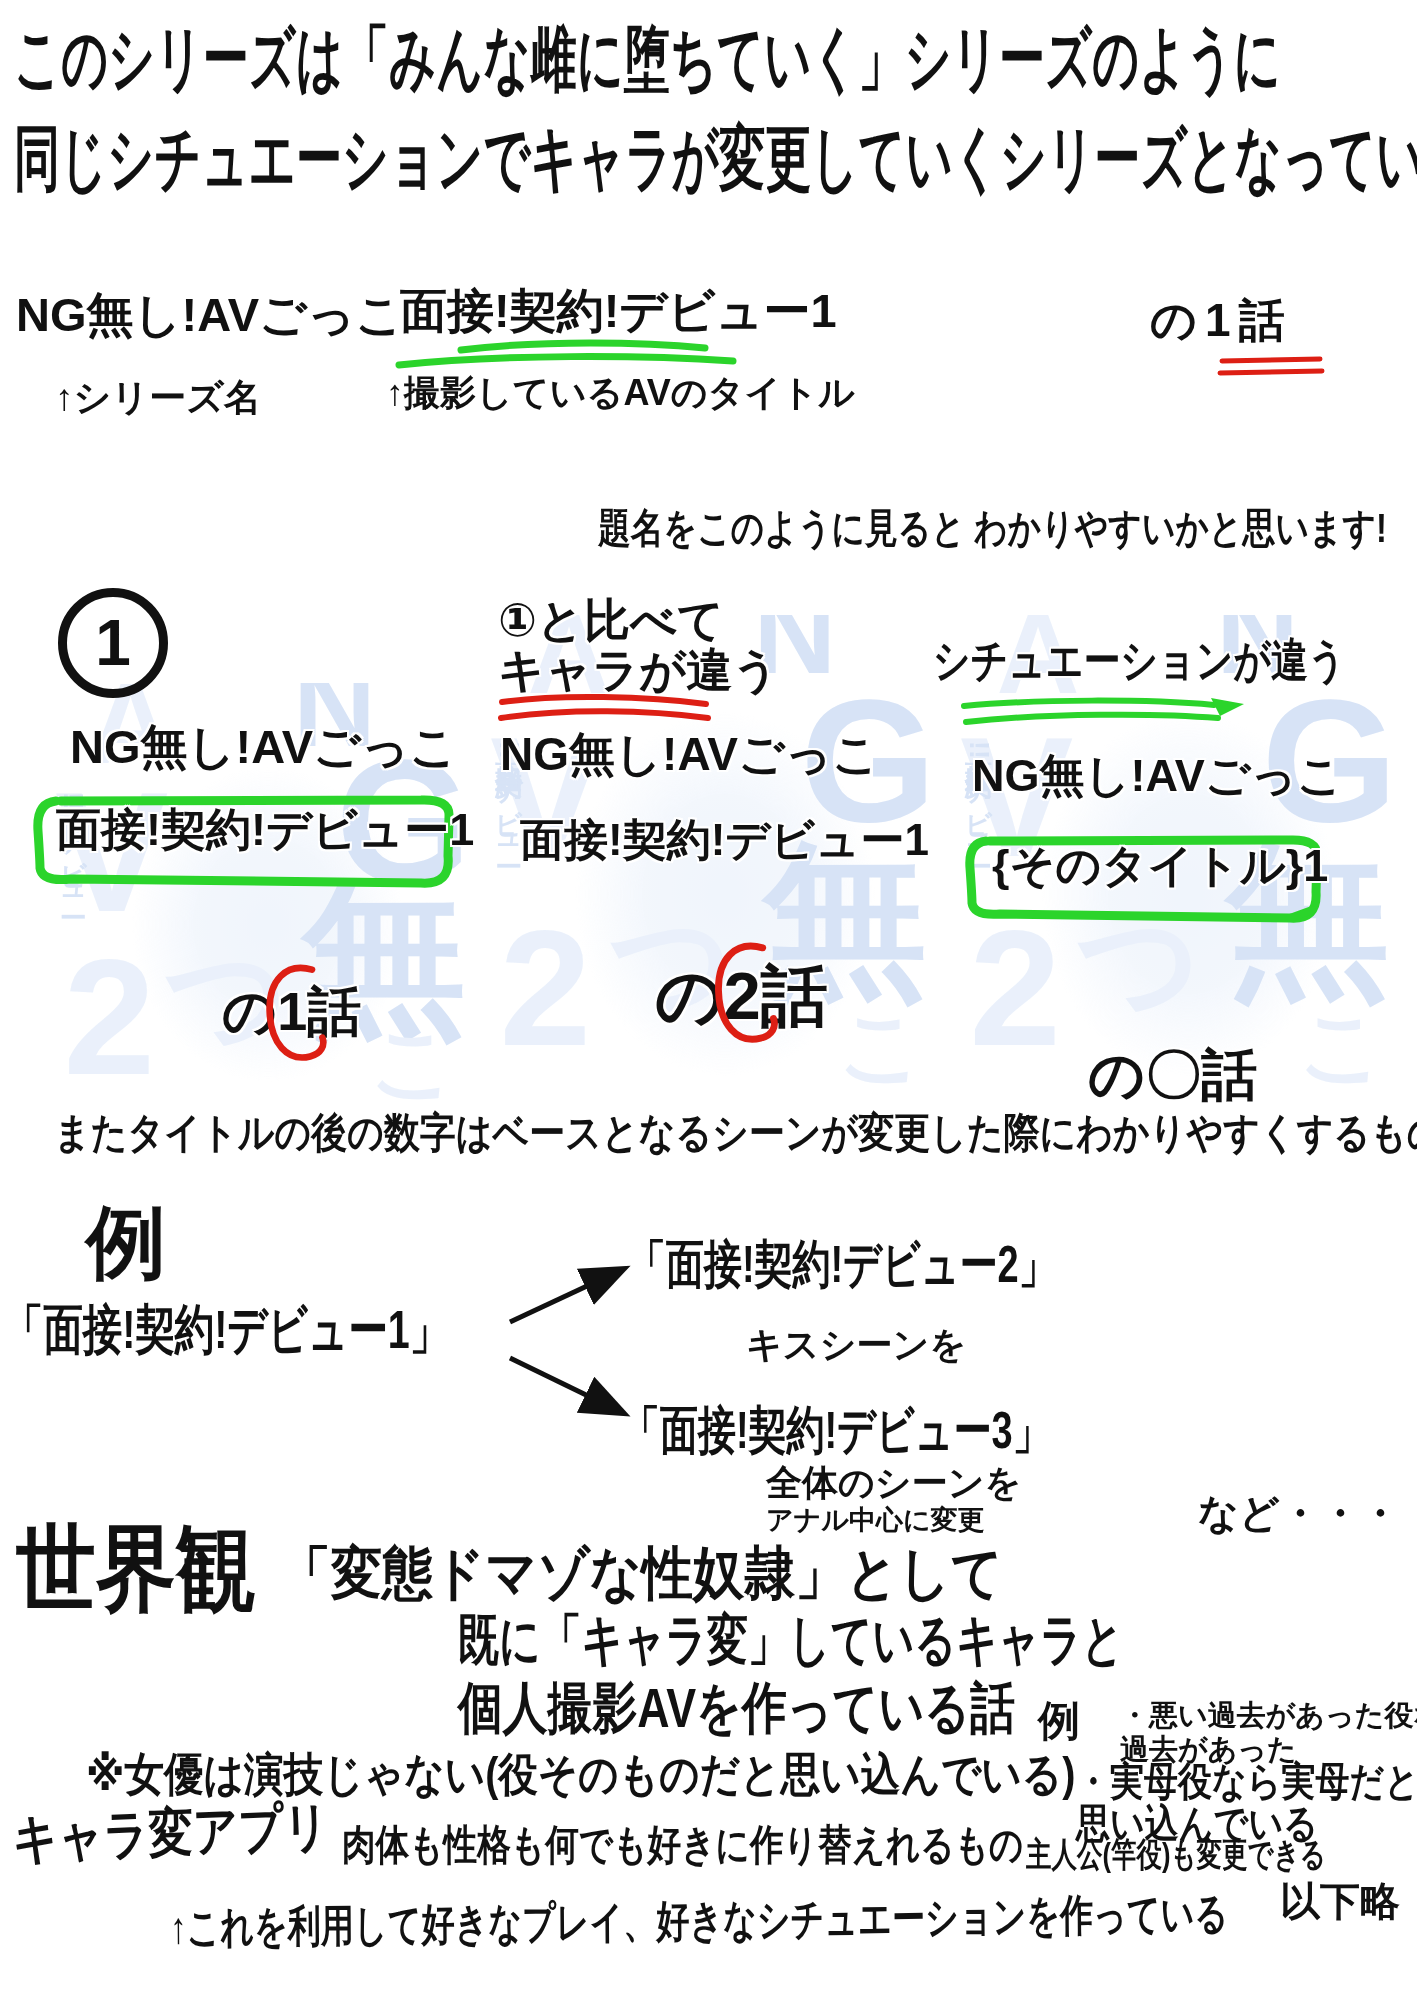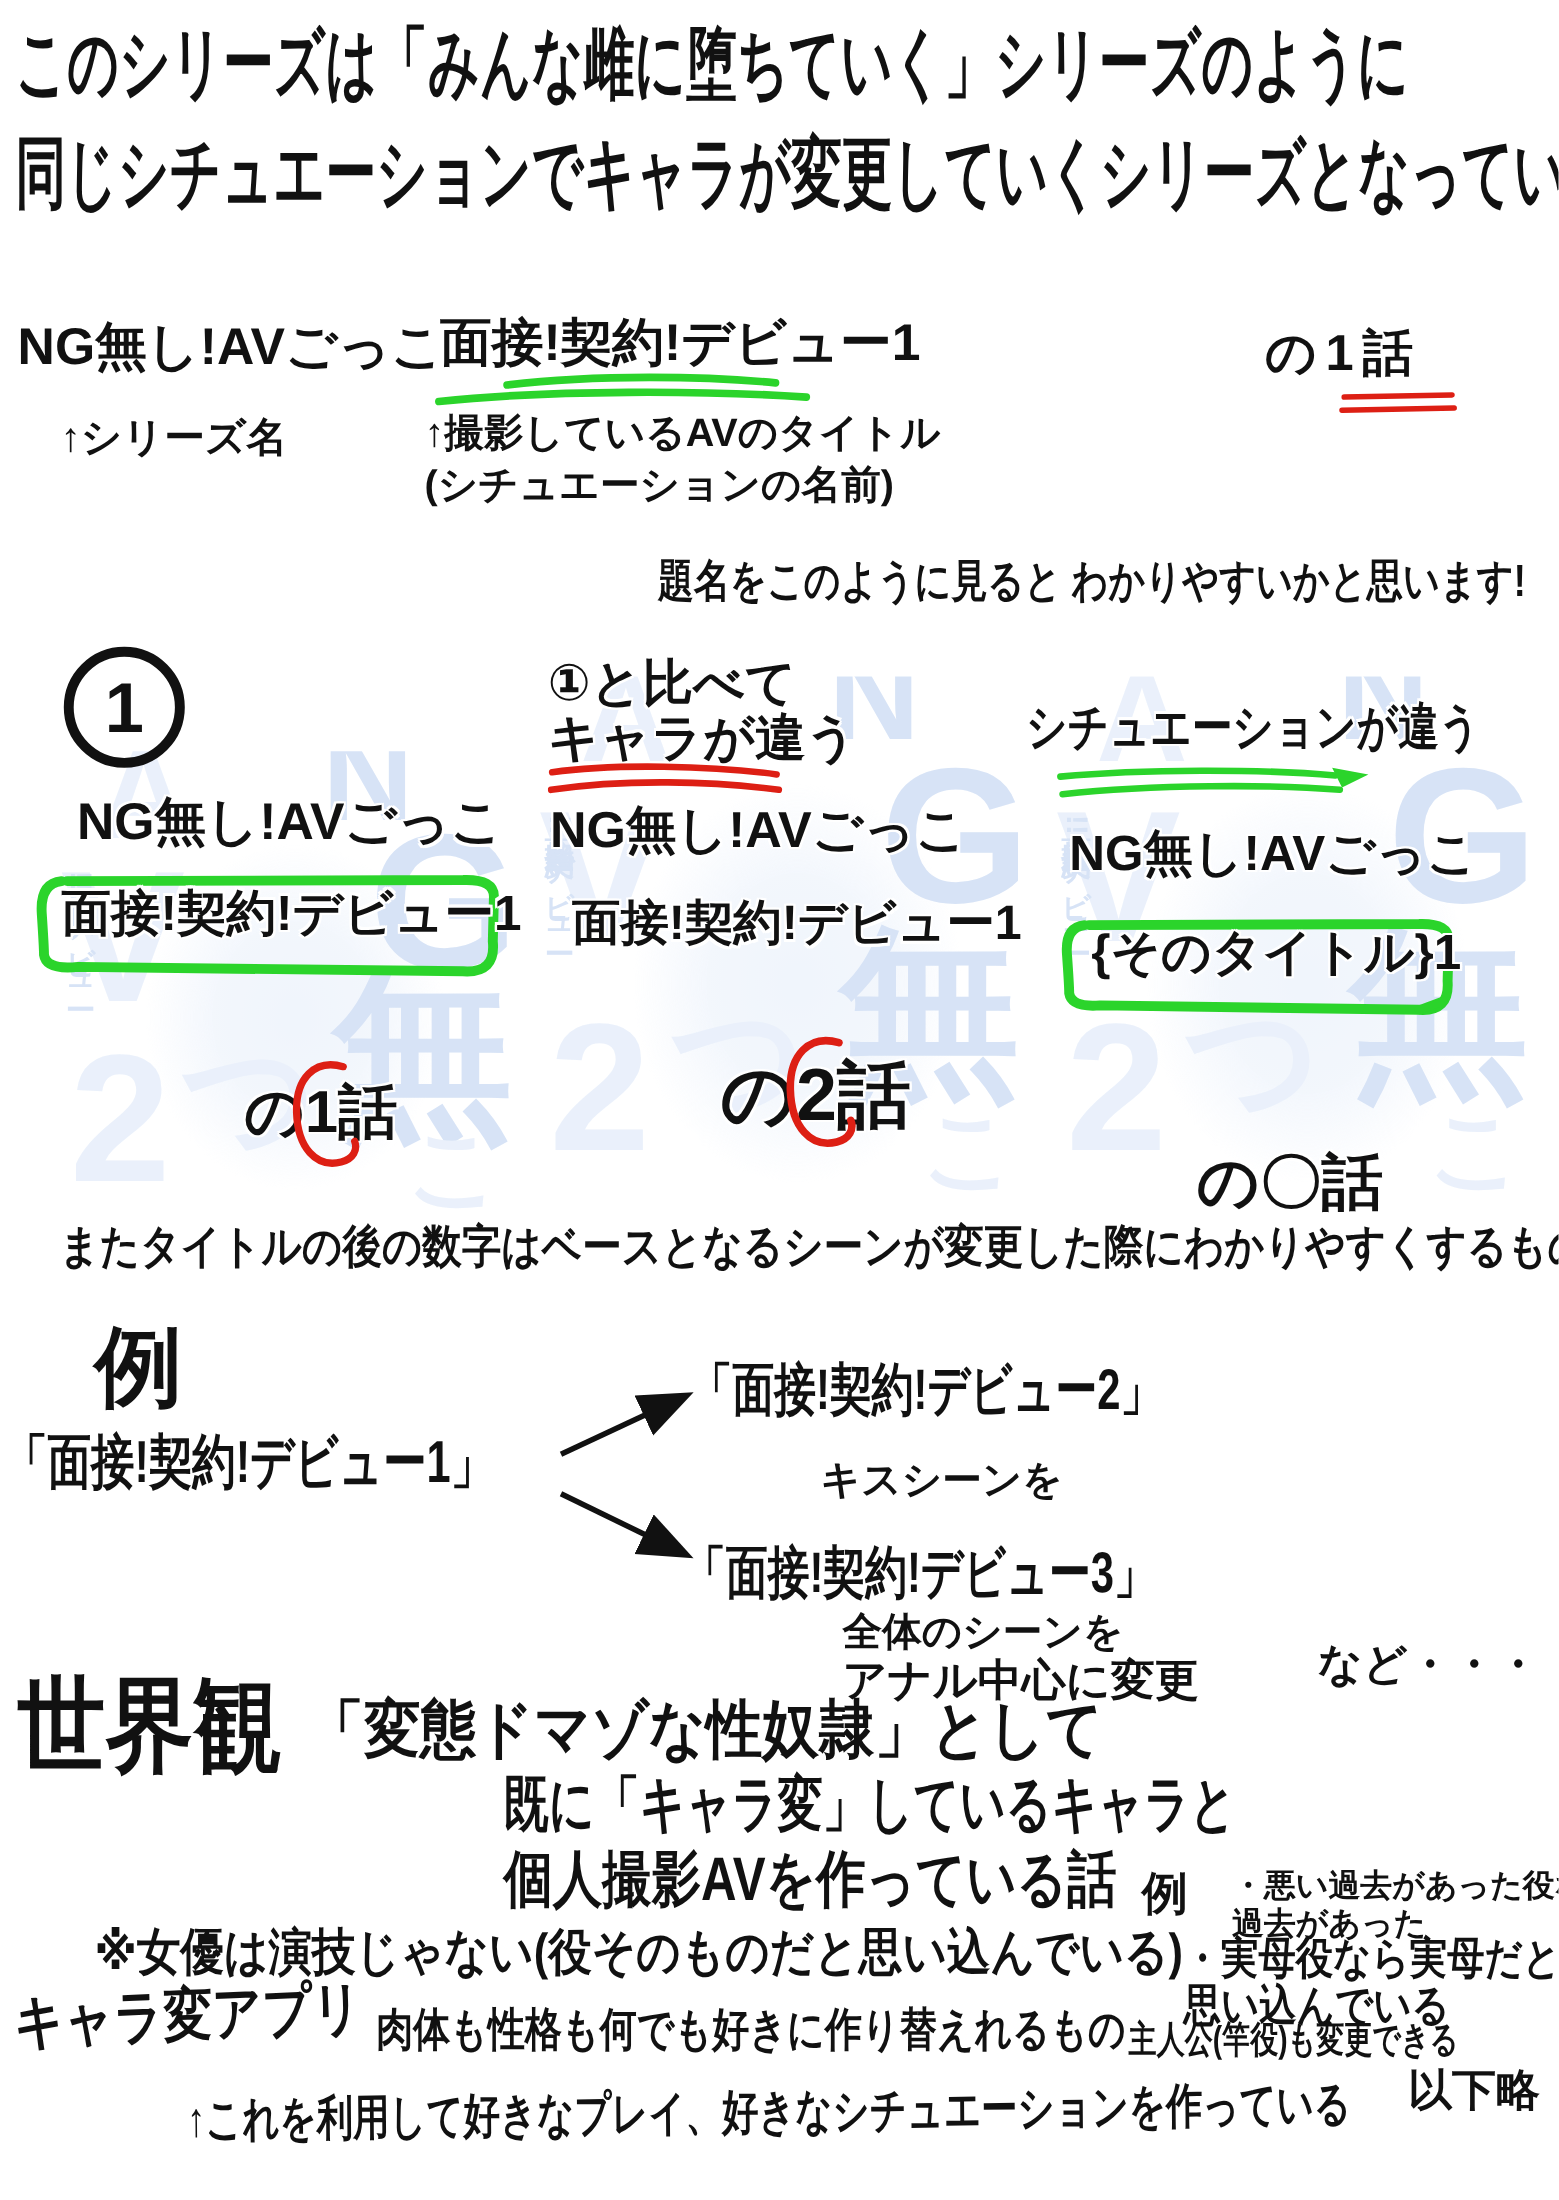--- a/index.html
+++ b/index.html
@@ -65,21 +65,20 @@
 
   <div class="t w8" style="left:16px;top:290px;font-size:47px;">NG無し!AVごっこ</div>
   <div class="t w7" style="left:55px;top:378px;font-size:37px;">↑シリーズ名</div>
 
   <div class="t w8" style="left:400px;top:286px;font-size:47px;">面接!契約!デビュー1</div>
   <svg class="svg-ann" style="left:393px;top:338px;" width="350" height="34" viewBox="0 0 350 34">
     <path d="M68 12 C150 2 250 4 312 10" fill="none" stroke="#2bd42b" stroke-width="7" stroke-linecap="round"></path>
     <path d="M6 27 C110 16 250 17 340 23" fill="none" stroke="#2bd42b" stroke-width="7" stroke-linecap="round"></path>
   </svg>
   <div class="t w7" style="left:386px;top:374px;font-size:36px;">↑撮影しているAVのタイトル</div>
-  <div class="t w7" style="left:386px;top:422px;font-size:36px;">(シチュエーションの名前)</div>
 
   <div class="t w7" style="left:1150px;top:296px;font-size:46px;letter-spacing:8px;">の1話</div>
   <svg class="svg-ann" style="left:1216px;top:354px;" width="112" height="24" viewBox="0 0 112 24">
     <path d="M6 7 L104 5" fill="none" stroke="#dd1f14" stroke-width="5" stroke-linecap="round"></path>
     <path d="M4 19 L106 17" fill="none" stroke="#dd1f14" stroke-width="5" stroke-linecap="round"></path>
   </svg>
 
   <div class="t w7" style="left:598px;top:506px;font-size:41px;transform:scaleX(.8);">題名をこのように見ると わかりやすいかと思います!</div>
 
   <div class="badge" style="left:58px;top:588px;">
@@ -134,21 +133,21 @@
         <path d="M0 0 L10 4 L0 8 Z" fill="#111"></path>
       </marker>
     </defs>
     <line x1="5" y1="72" x2="112" y2="22" stroke="#111" stroke-width="5" marker-end="url(#ah)"></line>
     <line x1="5" y1="108" x2="112" y2="160" stroke="#111" stroke-width="5" marker-end="url(#ah)"></line>
   </svg>
   <div class="t w8" style="left:628px;top:1236px;font-size:52px;transform:scaleX(.73);">「面接!契約!デビュー2」</div>
   <div class="t w7" style="left:746px;top:1326px;font-size:36px;">キスシーンを</div>
   <div class="t w8" style="left:622px;top:1402px;font-size:52px;transform:scaleX(.73);">「面接!契約!デビュー3」</div>
   <div class="t w7" style="left:766px;top:1464px;font-size:36px;">全体のシーンを</div>
-  <div class="t w7" style="left:766px;top:1506px;font-size:40px;font-family:Liberation Serif, serif;">アナル中心に変更</div>
+  <div class="t w7" style="left:766px;top:1506px;font-size:27px;font-family:Liberation Serif, serif;">アナル中心に変更</div>
   <div class="t w7" style="left:1198px;top:1492px;font-size:40px;">など・・・</div>
 
   <div class="t w9" style="left:16px;top:1518px;font-size:94px;transform:scaleX(.85);">世界観</div>
   <div class="t w8" style="left:280px;top:1542px;font-size:58px;transform:scaleX(.88);">「変態ドマゾな性奴隷」として</div>
   <div class="t w8" style="left:458px;top:1610px;font-size:56px;transform:scaleX(.73);">既に「キャラ変」しているキャラと</div>
   <div class="t w8" style="left:458px;top:1678px;font-size:56px;transform:scaleX(.8);">個人撮影AVを作っている話</div>
   <div class="t w9" style="left:1038px;top:1698px;font-size:42px;">例</div>
   <div class="t w7" style="left:1120px;top:1700px;font-size:29px;">・悪い過去があった役なら</div>
   <div class="t w7" style="left:1120px;top:1734px;font-size:29px;">過去があった</div>
   <div class="t w7" style="left:1076px;top:1760px;font-size:40px;transform:scaleX(.85);">・実母役なら実母だと</div>

